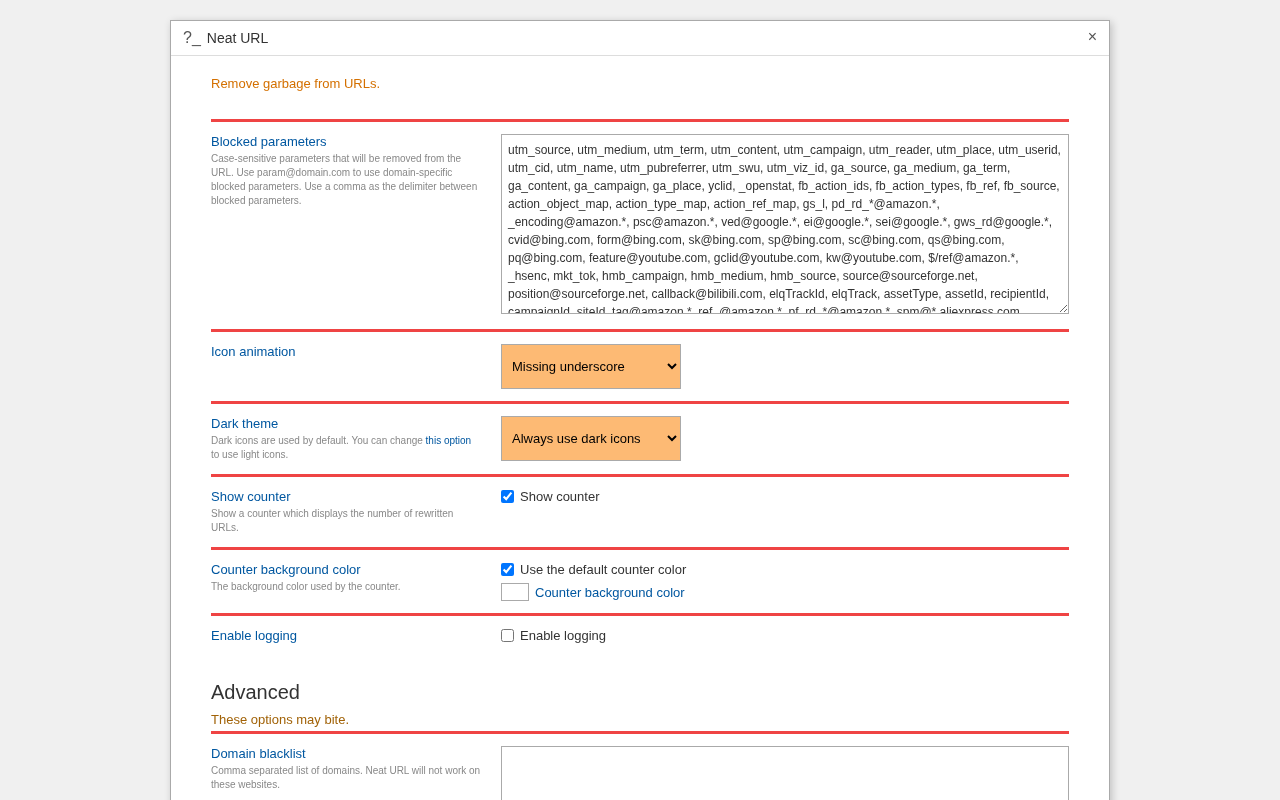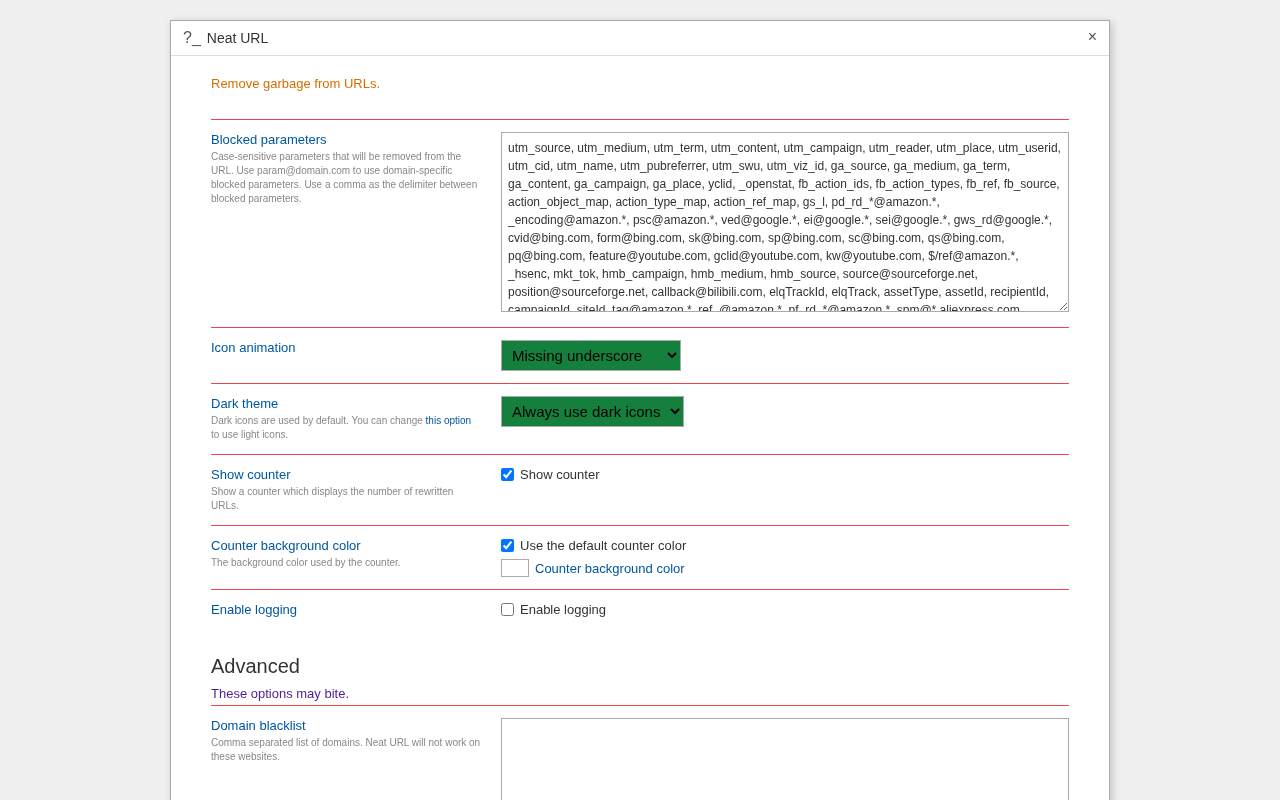--- a/index.html
+++ b/index.html
@@ -52,21 +52,21 @@
     .content {
       padding: 20px 40px 40px 40px;
     }
     .section-header {
       color: #d47000;
       font-size: 13px;
       margin-bottom: 28px;
     }
     .row {
       display: flex;
-      border-top: 1px solid #ef4444;
+      border-top: 3px solid #ef4444;
       padding: 12px 0;
     }
     .row-label {
       width: 290px;
       flex-shrink: 0;
       padding-right: 20px;
     }
     .row-label .label-title {
       color: #0057a0;
       font-size: 13px;
@@ -90,24 +90,24 @@
       height: 180px;
       font-size: 12px;
       color: #333;
       border: 1px solid #aaa;
       padding: 6px;
       resize: vertical;
       font-family: Arial, sans-serif;
       line-height: 1.5;
     }
     select.dropdown {
-      padding: 5px 6px;
-      font-size: 15px;
-      border: 1px solid #aaa;
-      background: #15803d;
+      padding: 13px 6px;
+      font-size: 13px;
+      border: 1px solid #aaa;
+      background: #fdba74;
       min-width: 180px;
     }
     .checkbox-row {
       display: flex;
       align-items: center;
       margin-bottom: 6px;
     }
     .checkbox-row input[type=checkbox] {
       margin-right: 6px;
     }
@@ -135,21 +135,21 @@
     .advanced-section {
       margin-top: 20px;
     }
     .advanced-title {
       font-size: 20px;
       font-weight: normal;
       color: #333;
       margin-bottom: 8px;
     }
     .advanced-desc {
-      color: #4c1d95;
+      color: #a16207;
       font-size: 13px;
       margin-bottom: 4px;
     }
     textarea.domain-blacklist {
       width: 100%;
       height: 110px;
       font-size: 12px;
       border: 1px solid #aaa;
       padding: 6px;
       resize: vertical;

